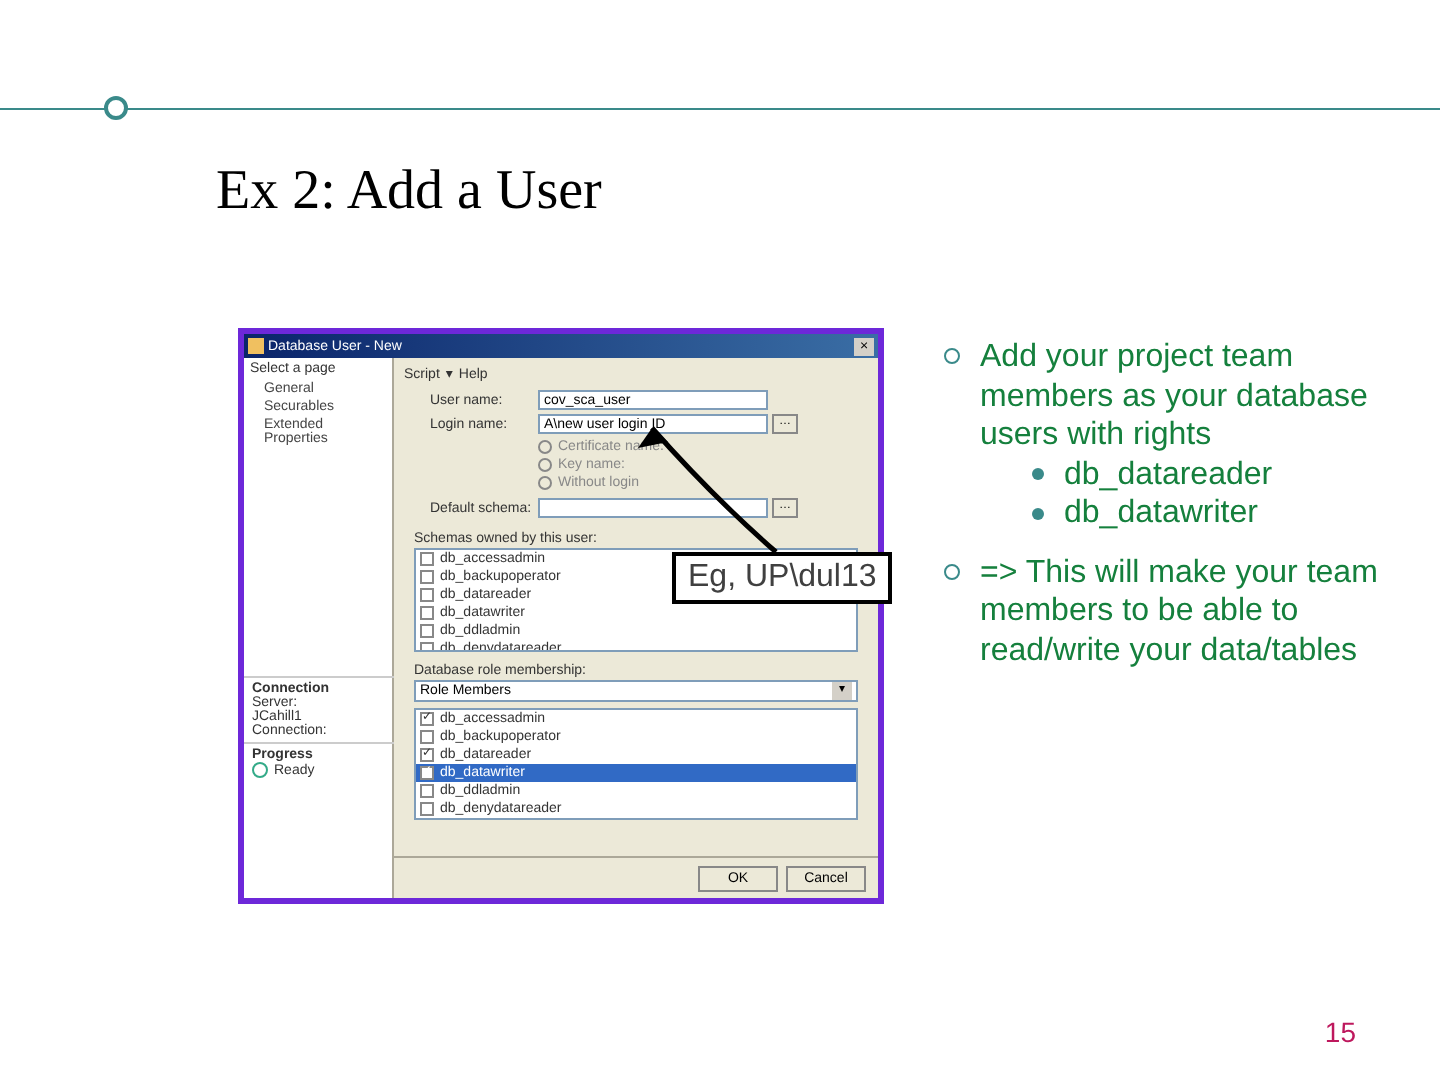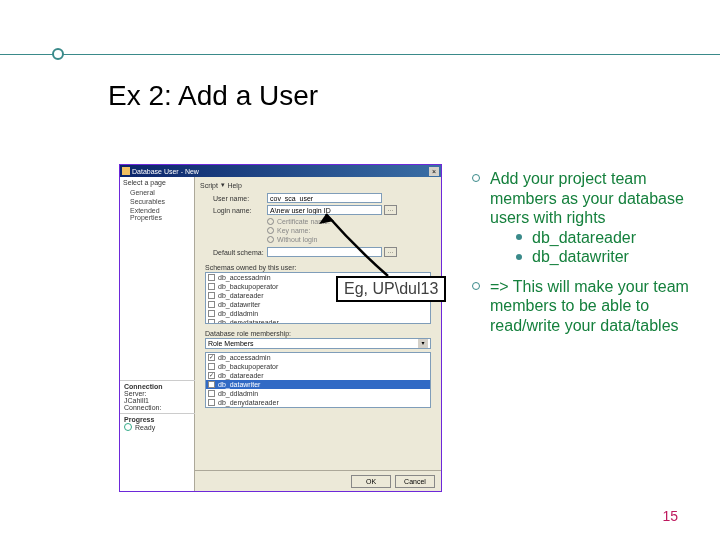--- a/index.html
+++ b/index.html
@@ -1,20 +1,20 @@
 <!DOCTYPE html>
 <html><head>
 <meta charset="utf-8">
 <style>
   * { box-sizing: border-box; margin: 0; padding: 0; }
   body { width: 720px; height: 540px; background: #fff; font-family: Verdana, Arial, sans-serif; position: relative; }
   .header-line { position: absolute; top: 54px; left: 0; width: 720px; height: 1px; background: #3a8a8a; }
   .header-dot { position: absolute; top: 48px; left: 52px; width: 12px; height: 12px; border: 2px solid #3a8a8a; border-radius: 50%; background: #fff; }
-  .title { position: absolute; top: 80px; left: 108px; font-size: 28px; font-family: Liberation Sans, sans-serif; color: #000; }
-  .dialog { position: absolute; top: 164px; left: 119px; width: 323px; height: 328px; border: 1px solid #6d28d9; background: #ece9d8; font-size: 7px; font-family: Tahoma, Arial, sans-serif; }
+  .title { position: absolute; top: 80px; left: 108px; font-size: 28px; font-family: Liberation Serif, serif; color: #000; }
+  .dialog { position: absolute; top: 164px; left: 119px; width: 323px; height: 288px; border: 3px solid #6d28d9; background: #ece9d8; font-size: 7px; font-family: Tahoma, Arial, sans-serif; }
   .titlebar { height: 12px; background: linear-gradient(to right, #0a246a, #3a6ea5); color: #fff; display: flex; align-items: center; padding: 0 2px; }
   .titlebar-icon { width: 8px; height: 8px; background: #f0c060; margin-right: 2px; }
   .titlebar-close { margin-left: auto; width: 10px; height: 9px; background: #d4d0c8; color: #000; text-align: center; line-height: 9px; font-size: 7px; }
   .dialog-body { display: flex; height: calc(100% - 12px); }
   .left-pane { width: 75px; background: #fff; border-right: 1px solid #aca899; }
   .left-pane-header { font-size: 7px; padding: 2px 3px; color: #333; }
   .left-item { font-size: 7px; padding: 1px 3px 1px 10px; color: #444; }
   .right-pane { flex: 1; background: #ece9d8; padding: 2px; position: relative; display: flex; flex-direction: column; }
   .toolbar { display: flex; align-items: center; gap: 3px; padding: 2px 3px; font-size: 7px; color: #333; }
   .form-area { padding: 2px 8px 2px 16px; }

